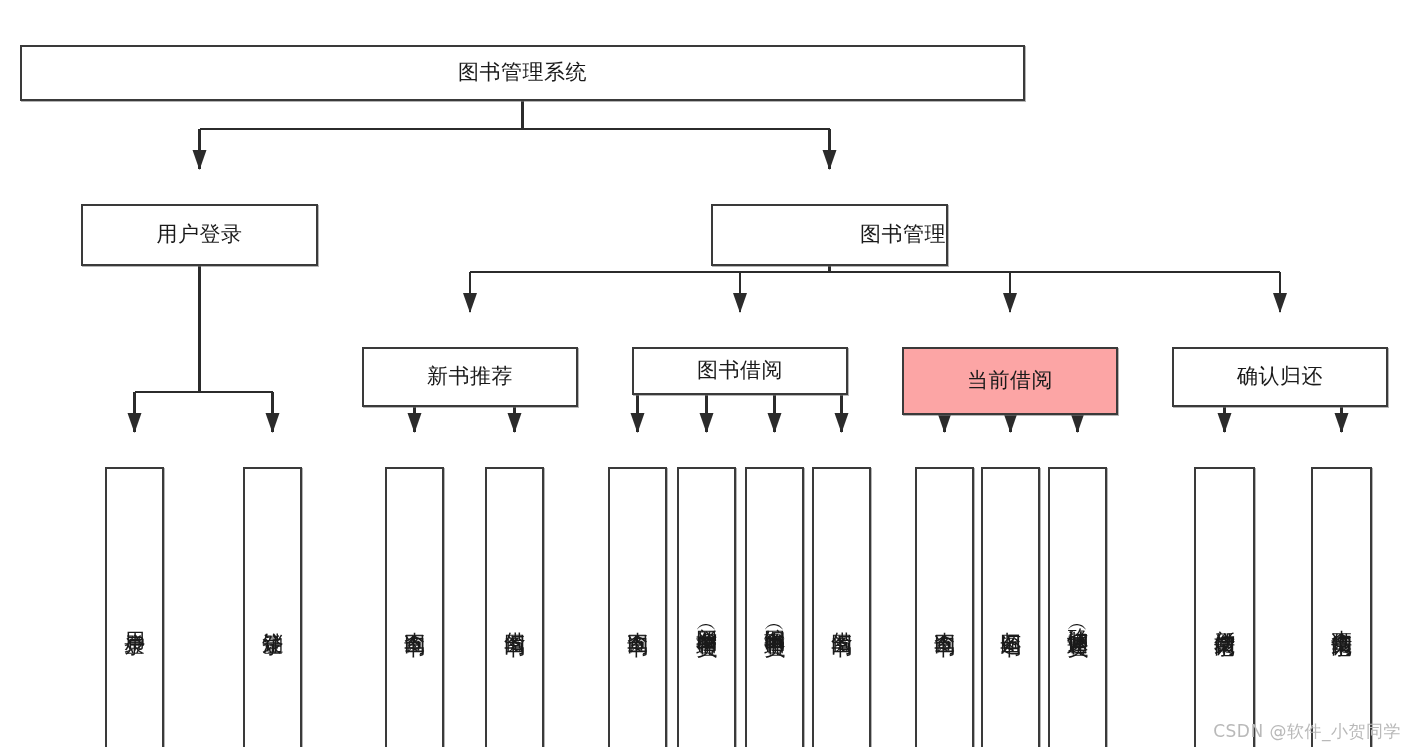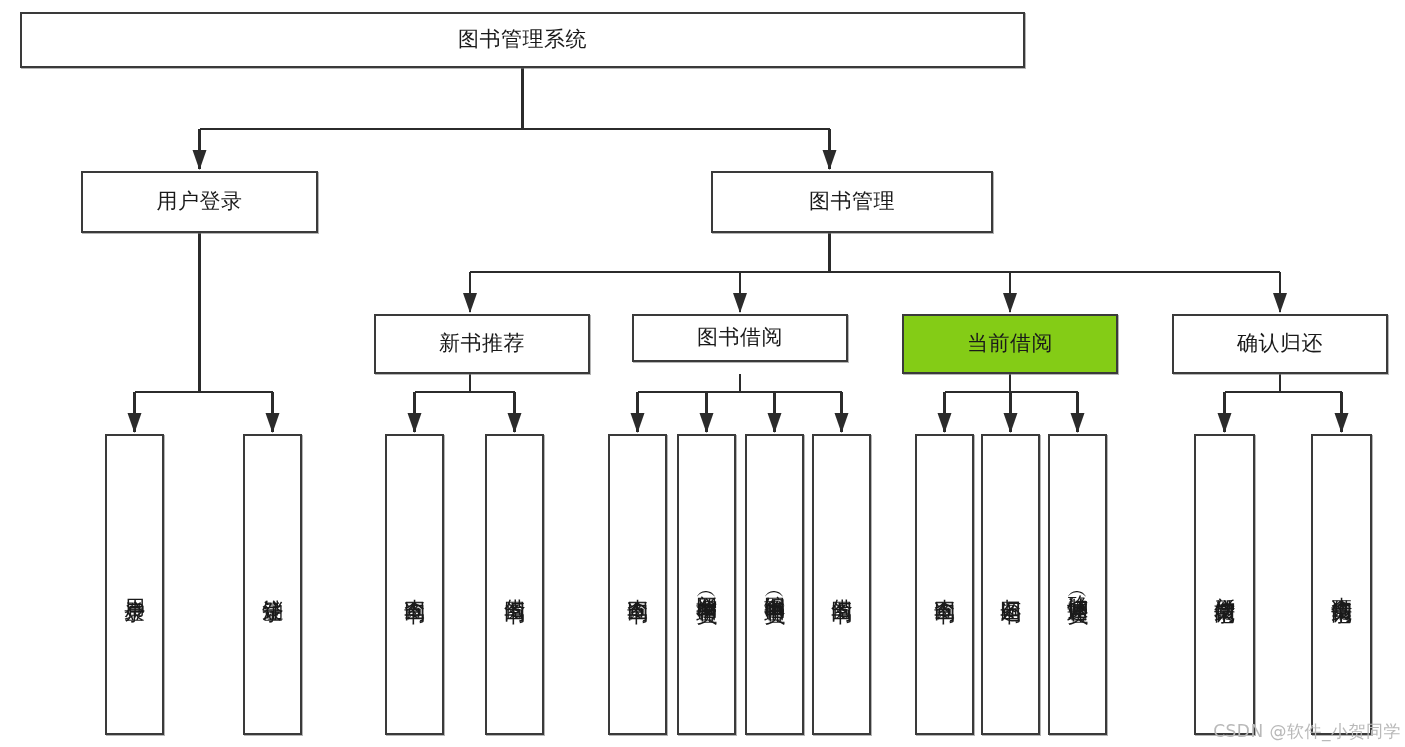--- a/index.html
+++ b/index.html
@@ -29,20 +29,21 @@
   .node {
     position: absolute;
     box-sizing: border-box;
     background: #ffffff;
     border: 2px solid #3a3a3a;
     box-shadow: 1px 1px 0 0 rgba(120,120,120,0.55);
     display: flex;
     align-items: center;
     justify-content: center;
     z-index: 2;
+    margin-top: 33px;
   }
   .node-label {
     color: #1a1a1a;
     text-align: center;
     line-height: 1.12;
     letter-spacing: 0.5px;
     white-space: nowrap;
   }
   .node-root .node-label,
   .node-branch .node-label {
@@ -133,30 +134,30 @@
       <polygon points="1334.5,413 1348.5,413 1341.5,433" fill="#2b2b2b"></polygon>
     </svg>
 
   <div id="nodes-layer">
       <div class="node node-root" style="left: 20px; top: 12px; width: 1005px; height: 56px; border-color: rgb(58, 58, 58); background: rgb(255, 255, 255);">
         <span class="node-label" style="color: rgb(26, 26, 26);">图书管理系统</span>
       </div>
       <div class="node node-branch" style="left: 81px; top: 171px; width: 237px; height: 62px; border-color: rgb(58, 58, 58); background: rgb(255, 255, 255);">
         <span class="node-label" style="color: rgb(26, 26, 26);">用户登录</span>
       </div>
-      <div class="node node-branch" style="left: 711px; top: 171px; width: 282px; height: 62px; border-color: rgb(58, 58, 58); background: rgb(255, 255, 255);">
+      <div class="node node-branch" style="left: 711px; top: 171px; width: 237px; height: 62px; border-color: rgb(58, 58, 58); background: rgb(255, 255, 255); justify-content: flex-end;">
         <span class="node-label" style="color: rgb(26, 26, 26);">图书管理</span>
       </div>
-      <div class="node node-branch" style="left: 374px; top: 314px; width: 216px; height: 60px; border-color: rgb(58, 58, 58); background: rgb(255, 255, 255);">
+      <div class="node node-branch" style="left: 362px; top: 314px; width: 216px; height: 60px; border-color: rgb(58, 58, 58); background: rgb(255, 255, 255);">
         <span class="node-label" style="color: rgb(26, 26, 26);">新书推荐</span>
       </div>
       <div class="node node-branch" style="left: 632px; top: 314px; width: 216px; height: 48px; border-color: rgb(58, 58, 58); background: rgb(255, 255, 255);">
         <span class="node-label" style="color: rgb(26, 26, 26);">图书借阅</span>
       </div>
-      <div class="node node-branch" style="left: 902px; top: 314px; width: 216px; height: 60px; border-color: rgb(58, 58, 58); background: #84cc16;">
+      <div class="node node-branch" style="left: 902px; top: 314px; width: 216px; height: 68px; border-color: rgb(58, 58, 58); background: #fca5a5;">
         <span class="node-label" style="color: rgb(26, 26, 26);">当前借阅</span>
       </div>
       <div class="node node-branch" style="left: 1172px; top: 314px; width: 216px; height: 60px; border-color: rgb(58, 58, 58); background: rgb(255, 255, 255);">
         <span class="node-label" style="color: rgb(26, 26, 26);">确认归还</span>
       </div>
       <div class="node node-leaf" style="left: 105px; top: 434px; width: 59px; height: 301px; border-color: rgb(58, 58, 58); background: rgb(255, 255, 255);">
         <span class="node-label" style="color: rgb(26, 26, 26);">用户登录</span>
       </div>
       <div class="node node-leaf" style="left: 243px; top: 434px; width: 59px; height: 301px; border-color: rgb(58, 58, 58); background: rgb(255, 255, 255);">
         <span class="node-label" style="color: rgb(26, 26, 26);">注销登录</span>

